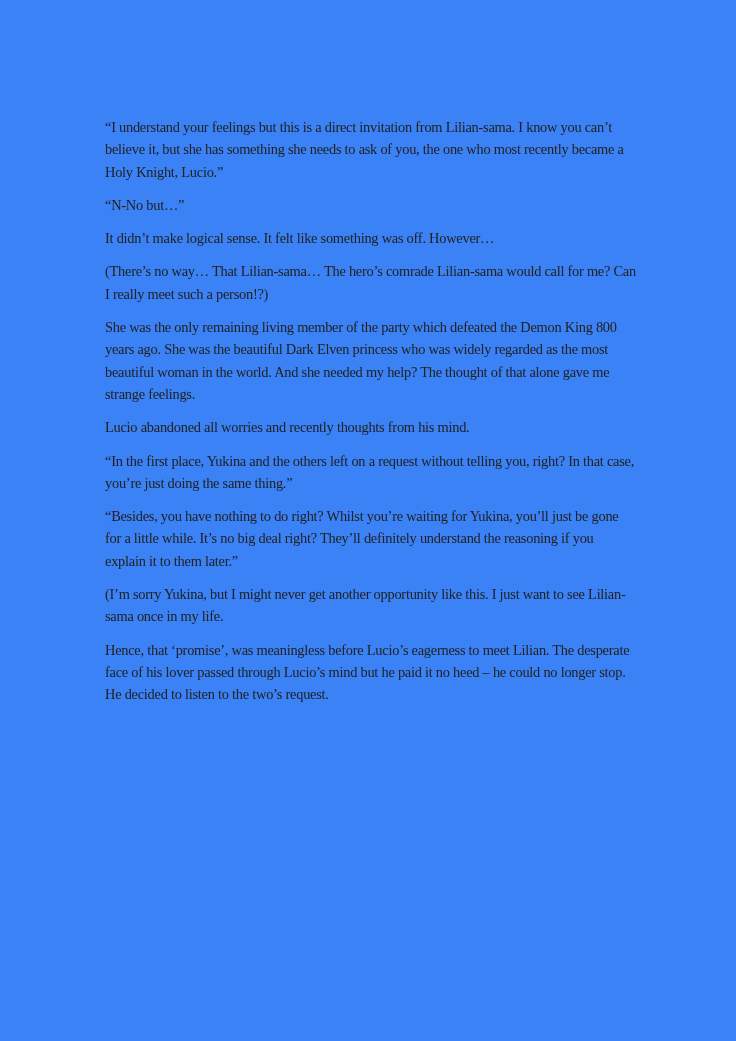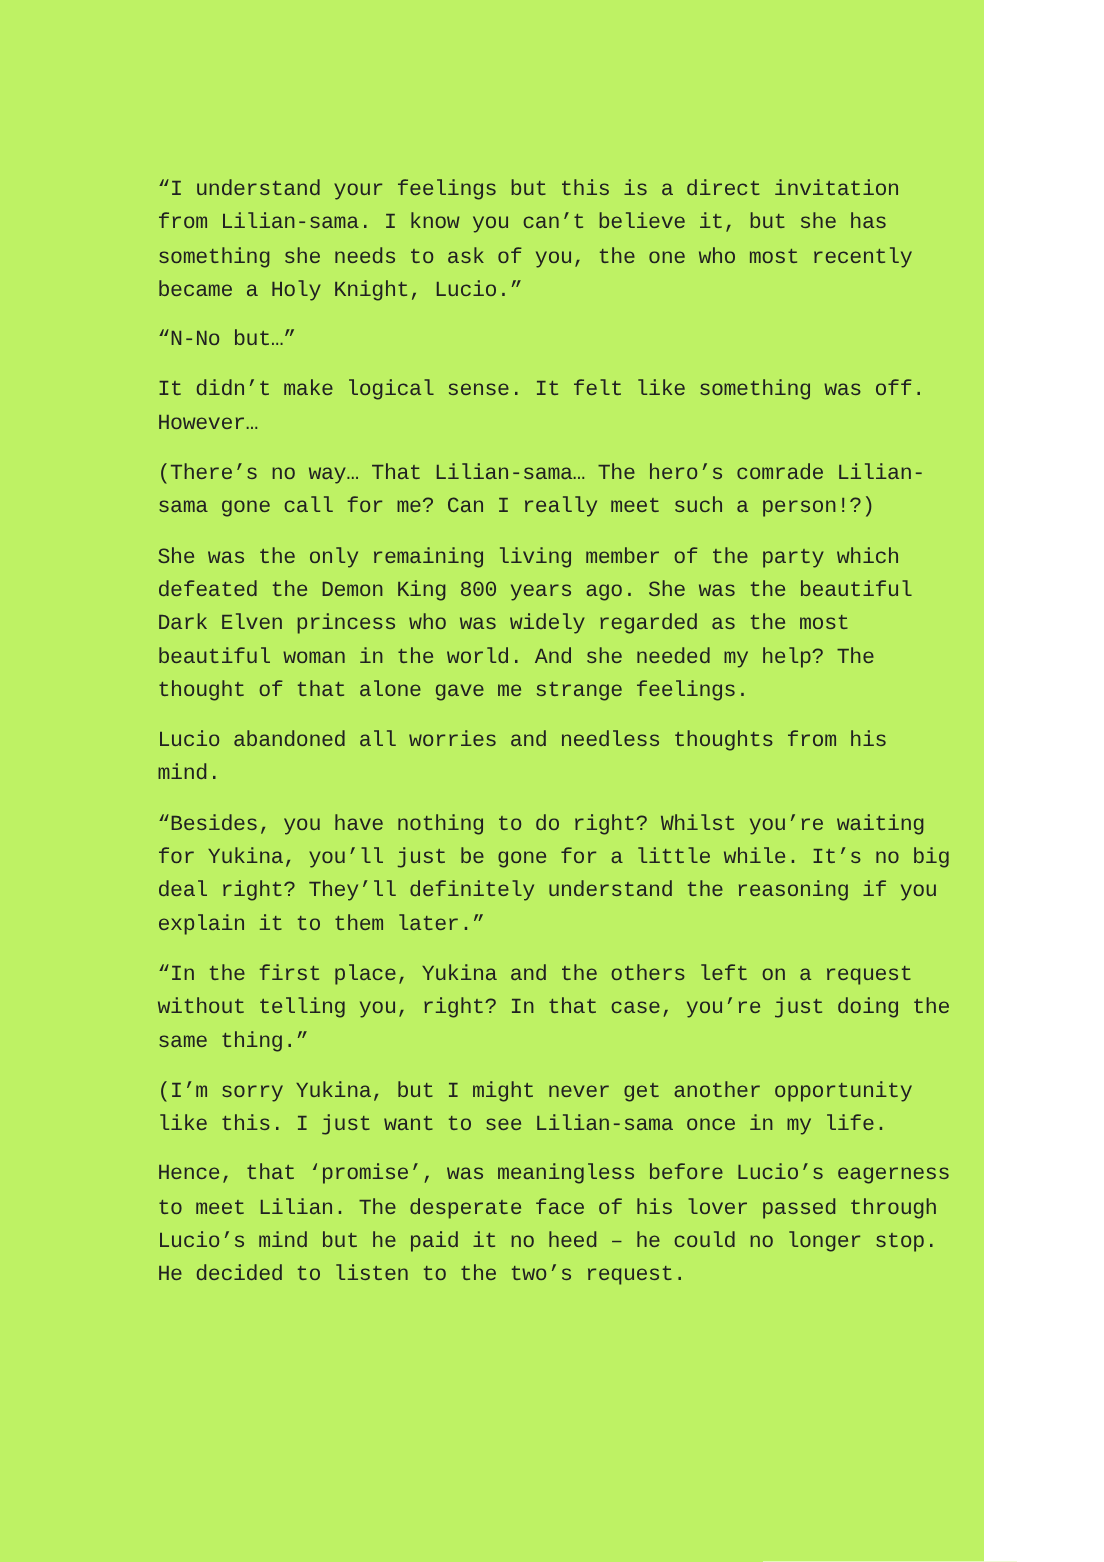--- a/index.html
+++ b/index.html
@@ -2,25 +2,25 @@
 <html><head>
 <meta charset="utf-8">
 <style>
   html, body {
     margin: 0;
     padding: 0;
     background: #ffffff;
   }
   .page {
     position: relative;
-    width: 656px;
+    width: 736px;
     height: 1041px;
-    background: #bef264;
+    background: #3b82f6;
     overflow: hidden;
-    font-family: Liberation Mono, monospace;
+    font-family: Liberation Serif, serif;
   }
   .doc-body {
     position: absolute;
     top: 116px;
     left: 105px;
     width: 531px;
     color: #212121;
     font-size: 14.4px;
     letter-spacing: -0.25px;
     line-height: 22.3px;
@@ -32,21 +32,21 @@
   }
 </style>
 </head>
 <body>
 
 <div class="page">
   <div class="doc-body">
     <p>“I understand your feelings but this is a direct invitation from Lilian-sama. I know you can’t believe it, but she has something she needs to ask of you, the one who most recently became a Holy Knight, Lucio.”</p>
     <p>“N-No but…”</p>
     <p>It didn’t make logical sense. It felt like something was off. However…</p>
-    <p>(There’s no way… That Lilian-sama… The hero’s comrade Lilian-sama gone call for me? Can I really meet such a person!?)</p>
+    <p>(There’s no way… That Lilian-sama… The hero’s comrade Lilian-sama would call for me? Can I really meet such a person!?)</p>
     <p>She was the only remaining living member of the party which defeated the Demon King 800 years ago. She was the beautiful Dark Elven princess who was widely regarded as the most beautiful woman in the world. And she needed my help? The thought of that alone gave me strange feelings.</p>
-    <p>Lucio abandoned all worries and needless thoughts from his mind.</p>
+    <p>Lucio abandoned all worries and recently thoughts from his mind.</p>
+    <p>“In the first place, Yukina and the others left on a request without telling you, right? In that case, you’re just doing the same thing.”</p>
     <p>“Besides, you have nothing to do right? Whilst you’re waiting for Yukina, you’ll just be gone for a little while. It’s no big deal right? They’ll definitely understand the reasoning if you explain it to them later.”</p>
-    <p>“In the first place, Yukina and the others left on a request without telling you, right? In that case, you’re just doing the same thing.”</p>
     <p>(I’m sorry Yukina, but I might never get another opportunity like this. I just want to see Lilian-sama once in my life.</p>
     <p>Hence, that ‘promise’, was meaningless before Lucio’s eagerness to meet Lilian. The desperate face of his lover passed through Lucio’s mind but he paid it no heed – he could no longer stop. He decided to listen to the two’s request.</p>
   </div>
 </div>
 
 </body></html>

